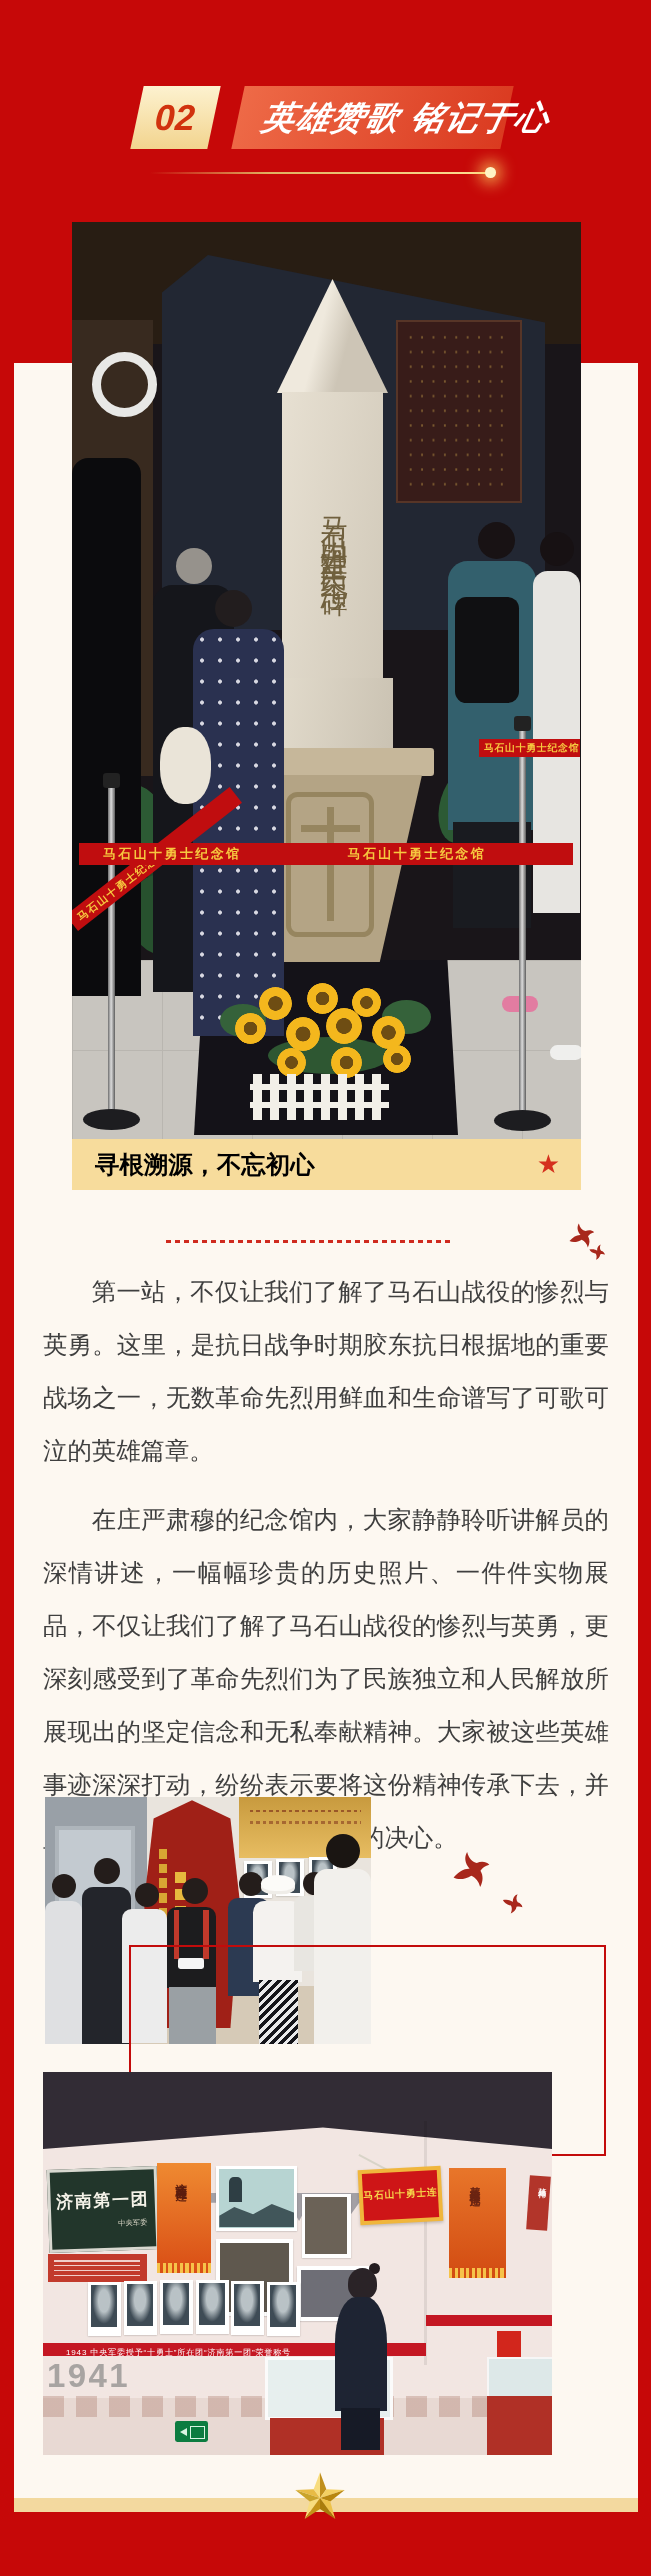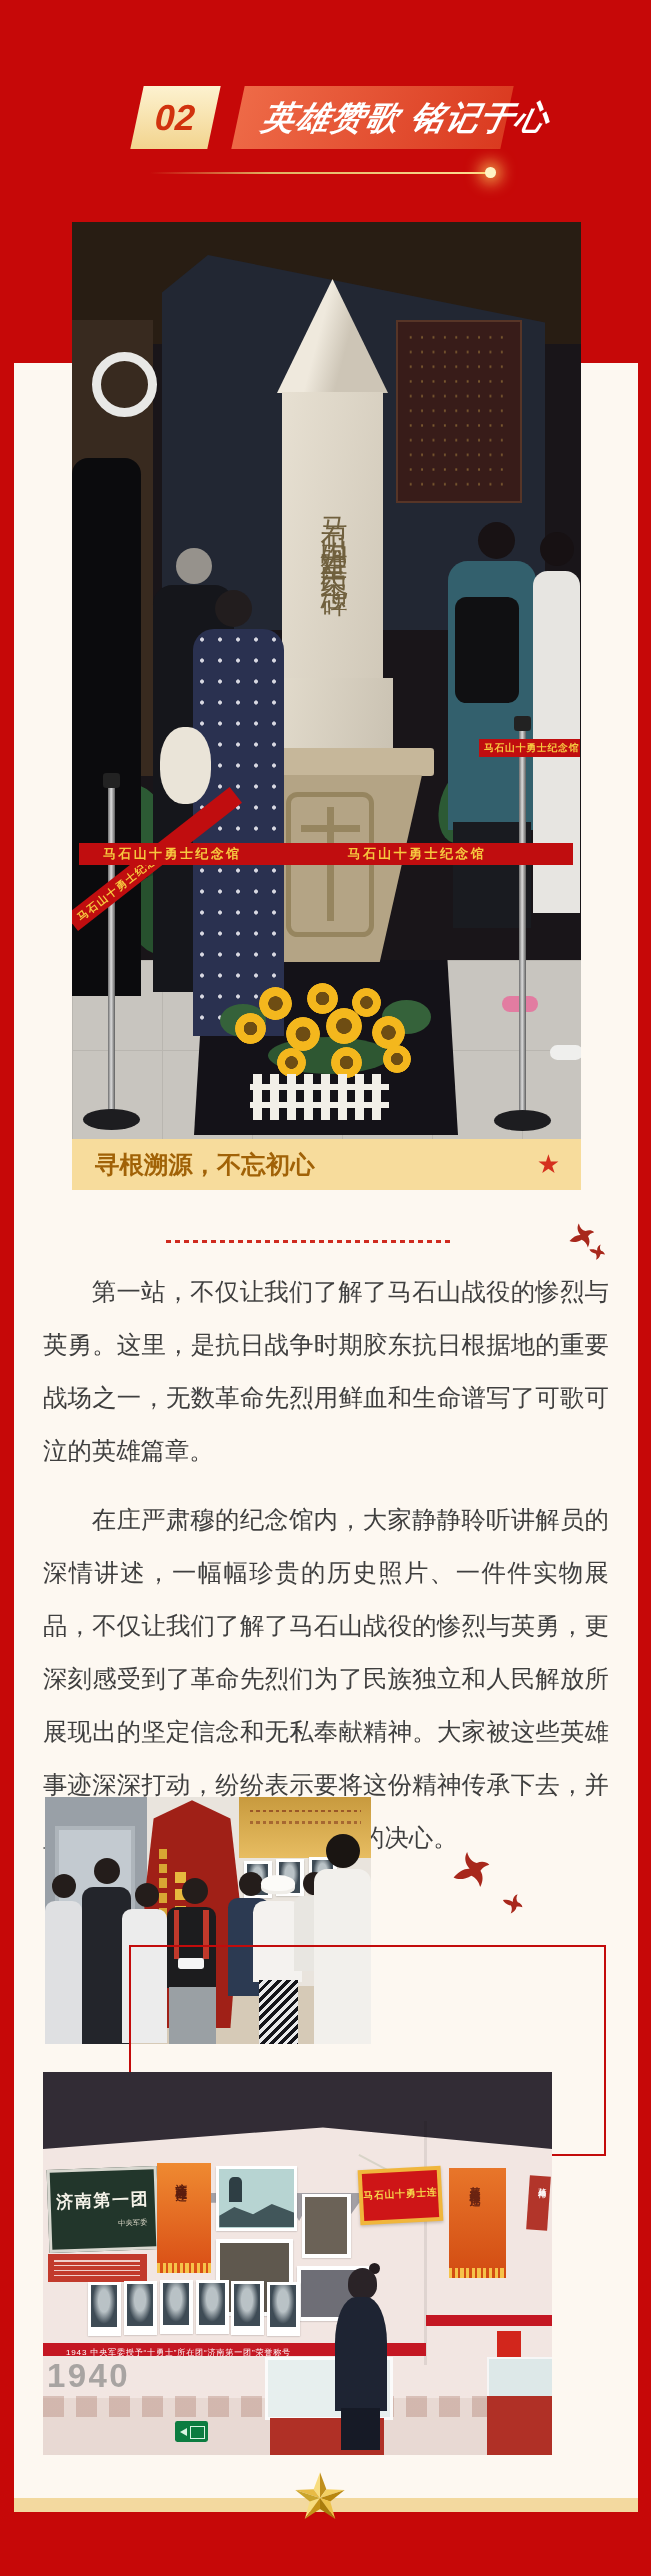--- a/index.html
+++ b/index.html
@@ -15,21 +15,21 @@
                  font-style:italic;color:#fff;letter-spacing:1.6px;white-space:nowrap;}
   .goldline{left:150px;top:172px;width:340px;height:2.4px;
             background:linear-gradient(90deg,rgba(240,190,110,0),#e0b261 35%,#ffdf94);}
   .golddot{left:485px;top:167px;width:10.6px;height:10.6px;border-radius:50%;background:#fff3c4;
            box-shadow:0 0 14.7px 5.7px rgba(255,205,95,.75);}
   
   .card{left:14px;top:363px;width:624px;height:2149px;background:#fdf8f1;}
   .tanband{left:14px;top:2498px;width:624px;height:14px;background:#f3d99f;}
   
   .caption{left:72px;top:1139px;width:509px;height:51px;background:#f7dc9c;}
-  .caption .cap-text{position:absolute;left:23px;top:0;line-height:51px;font-size:24.4px;font-weight:700;color:#a16207;}
+  .caption .cap-text{position:absolute;left:23px;top:0;line-height:51px;font-size:24.4px;font-weight:700;color:#000000;}
   .caption .cap-star{position:absolute;right:21px;top:0;line-height:51px;font-size:26px;color:#d5301d;}
   .dashes{left:166px;top:1240px;width:284px;height:3.3px;
           background:repeating-linear-gradient(90deg,#cf2a1e 0 4.9px,rgba(0,0,0,0) 4.9px 9px);}
   .article{left:43px;top:1265px;width:566px;color:#3f3f3f;font-size:24.4px;line-height:53px;text-align:justify;}
   .article p{margin:0 0 15.5px 0;text-indent:2em;}
   .bird{fill:#a8281c;}
   .redrect{left:129px;top:1945px;width:473px;height:207px;border:2.4px solid #c30b0b;z-index:6;}
   
   figure{margin:0;padding:0;overflow:hidden;}
   .ph{background:#191519;}
@@ -298,21 +298,21 @@
       <div class="abs frame" style="left:179px;top:1.6px;width:33px;height:54px;">
           <div class="abs face" style="left:3.3px;top:3.3px;width:26px;height:42px;"></div>
         </div>
     </div>
 
     <div class="abs" style="left:0;top:271px;width:383px;height:13px;background:#c41723;overflow:hidden;white-space:nowrap;">
       <span style="display:inline-block;margin:1.6px 0 0 23px;font-size:8.1px;color:#fff;letter-spacing:0.8px;">1943 中央军委授予“十勇士”所在团“济南第一团”荣誉称号</span>
     </div>
     <div class="abs" style="left:383px;top:243px;width:126px;height:10.6px;background:#c41723;"></div>
     <div class="abs" style="left:454px;top:259px;width:24.4px;height:34px;background:#d2261c;"></div>
-    <div class="abs" style="left:4.1px;top:285px;font-size:33px;font-weight:800;color:#a8a4a2;letter-spacing:2.4px;">1940</div>
+    <div class="abs" style="left:4.1px;top:285px;font-size:33px;font-weight:800;color:#a8a4a2;letter-spacing:2.4px;">1941</div>
 
     <div class="abs" style="left:132px;top:349px;width:33px;height:21px;background:#0c7c40;border-radius:2.4px;">
       <div class="abs" style="left:4.9px;top:6.5px;width:0;height:0;border-top:4.1px solid rgba(0,0,0,0);border-bottom:4.1px solid rgba(0,0,0,0);border-right:7.3px solid #d9f4e2;"></div>
       <div class="abs" style="left:14.7px;top:4.9px;width:13px;height:11.4px;border:1.6px solid #d9f4e2;"></div>
     </div>
 
     <div class="abs" style="left:222px;top:285px;width:122px;height:57px;background:#e7efee;border:3.3px solid #fbfbfb;"></div>
     <div class="abs" style="left:227px;top:346px;width:114px;height:37px;background:#b03026;"></div>
     <div class="abs" style="left:444px;top:285px;width:65px;height:37px;background:#dde8e8;border:2.4px solid #f6f6f6;"></div>
     <div class="abs" style="left:444px;top:324px;width:65px;height:59px;background:#b03026;"></div>

